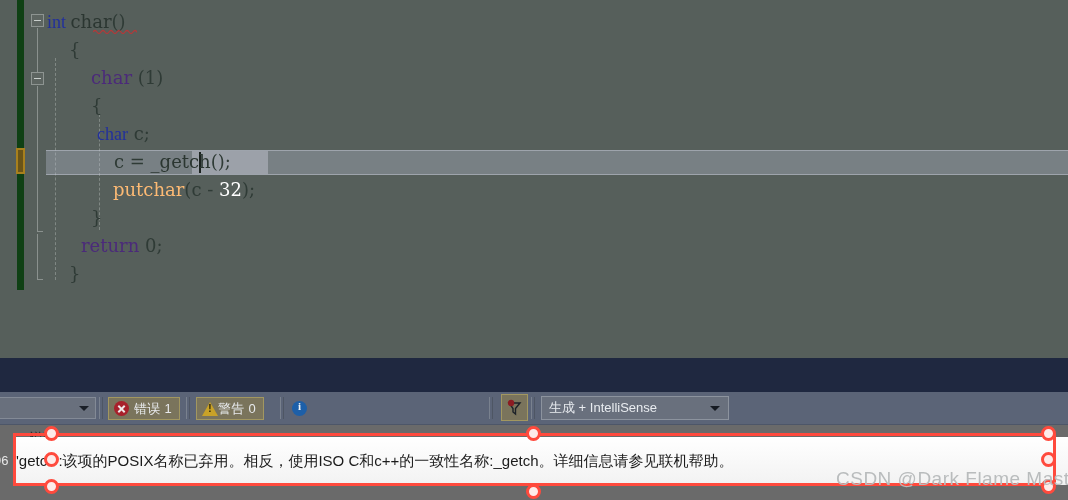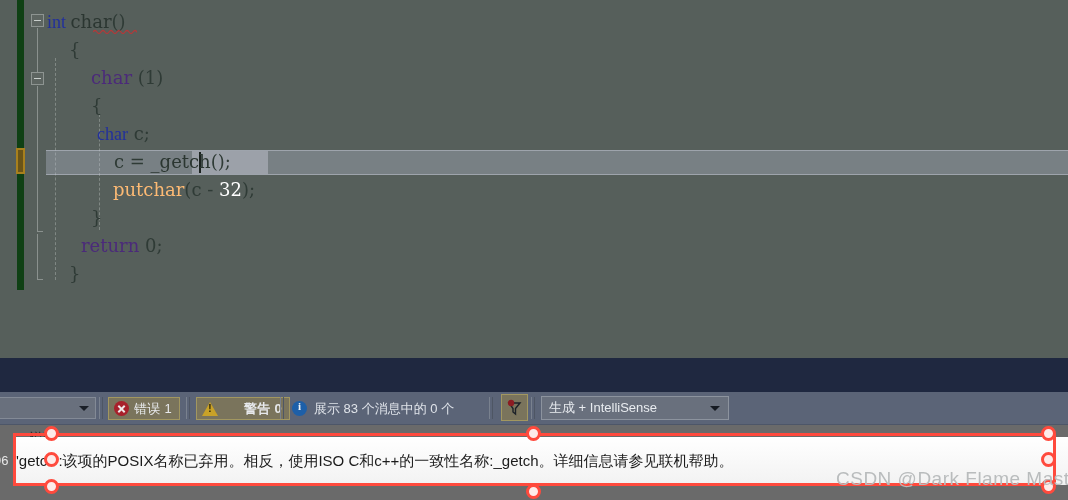--- a/index.html
+++ b/index.html
@@ -276,29 +276,28 @@
   <div class="count-btn" style="left:108px;">
     <span class="icon-x"></span>
     <span class="lbl">错误 1</span>
   </div>
 
   <div class="tb-sep" style="left:186px;background:#79818e;"></div>
   <div class="tb-sep" style="left:189px;background:#4e5664;"></div>
 
   <div class="count-btn" style="left:196px;">
     <span class="icon-warn"></span>
-    <span class="lbl" style="margin-left:26px;font-weight:bold;">警告 0</span>
+    <span class="lbl" style="margin-left:0;">警告 0</span>
   </div>
 
   <div class="tb-sep" style="left:280px;background:#79818e;"></div>
   <div class="tb-sep" style="left:283px;background:#4e5664;"></div>
 
   <div id="info-group" style="left:292px;">
     <span class="icon-info"></span>
-    <span class="lbl">展示 83 个消息中的 0 个</span>
   </div>
 
   <div class="tb-sep" style="left:489px;background:#79818e;"></div>
   <div class="tb-sep" style="left:492px;background:#4e5664;"></div>
 
   <div class="tb-sep" style="left:531px;background:#79818e;"></div>
   <div class="tb-sep" style="left:534px;background:#4e5664;"></div>
 </div>
 
 <div id="filter-btn">

